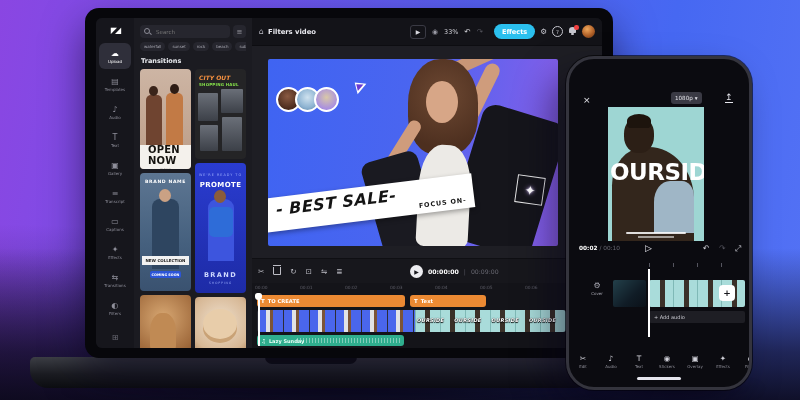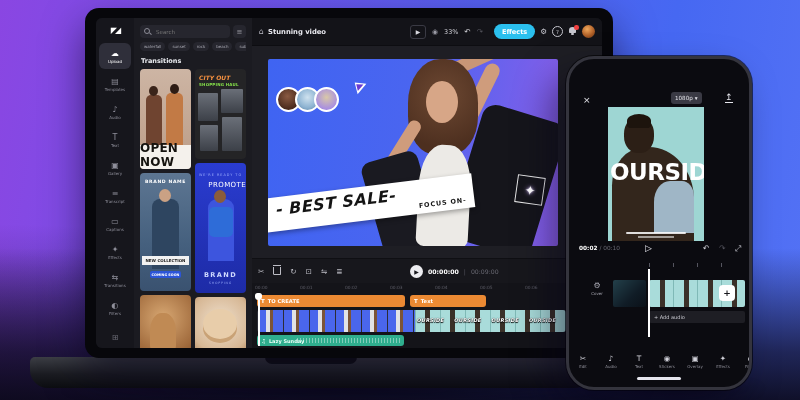--- a/index.html
+++ b/index.html
@@ -62,40 +62,40 @@
   .gcol{display:flex;flex-direction:column;gap:4px;width:51px;}
   .card{position:relative;width:51px;border-radius:4px;overflow:hidden;flex:0 0 auto;}
   
   .c-open{height:100px;background:linear-gradient(#cdb5a4,#bb9c86);}
   .c-open .fig1{position:absolute;left:6px;top:26px;width:16px;height:50px;background:#6f4430;border-radius:5px 5px 0 0;}
   .c-open .fig2{position:absolute;left:26px;top:24px;width:17px;height:52px;background:#c27a45;border-radius:5px 5px 0 0;}
   .c-open .fhead1{position:absolute;left:9px;top:17px;width:9px;height:10px;background:#3a241a;border-radius:50%;}
   .c-open .fhead2{position:absolute;left:30px;top:15px;width:9px;height:10px;background:#2e1c14;border-radius:50%;}
   .c-open .band{position:absolute;left:0;bottom:0;width:100%;height:24px;background:#f4f1ec;
       display:flex;flex-direction:column;align-items:center;justify-content:center;}
-  .c-open .band b{font-size:12px;color:#15130f;letter-spacing:.2px;}
+  .c-open .band b{font-size:10px;color:#15130f;letter-spacing:.2px;margin-left:8px;}
   .c-open .band i{font-style:normal;font-size:2.8px;color:#8a857c;margin-top:1px;}
   
   .c-city{height:90px;background:#242426;}
   .c-city .ph{position:absolute;background:linear-gradient(#6a6f78,#3c4048);border-radius:1px;}
   .c-city .t1{position:absolute;left:4px;top:5px;font-size:6px;font-weight:800;font-style:italic;color:#f59140;}
   .c-city .t2{position:absolute;left:4px;top:13px;font-size:4px;font-weight:700;color:#86e24a;letter-spacing:.2px;}
   
   .c-brand{height:118px;background:linear-gradient(#5d7692,#45607e 60%,#3a5270);}
   .c-brand .fig{position:absolute;left:12px;top:26px;width:27px;height:70px;background:#2e4560;border-radius:8px 8px 0 0;}
   .c-brand .head{position:absolute;left:19px;top:16px;width:12px;height:13px;background:#caa184;border-radius:50%;}
   .c-brand .t1{position:absolute;top:6px;width:100%;text-align:center;color:#fff;font-size:4.6px;
       font-weight:700;letter-spacing:.6px;}
   .c-brand .band{position:absolute;left:2px;bottom:26px;width:47px;height:9px;background:#f2f2f2;
       display:flex;align-items:center;justify-content:center;font-size:4px;font-weight:700;color:#202020;}
   .c-brand .chip3{position:absolute;left:10px;bottom:13px;width:31px;height:7px;background:#2c55d8;border-radius:2px;
       display:flex;align-items:center;justify-content:center;color:#fff;font-size:3.4px;font-weight:700;}
   
   .c-promote{height:130px;background:linear-gradient(#2a3cd0,#1d2ba6);}
-  .c-promote .t1{position:absolute;top:18px;width:100%;text-align:right;color:#fff;font-size:7px;font-weight:400;letter-spacing:.4px;}
+  .c-promote .t1{position:absolute;top:18px;width:100%;text-align:center;color:#fff;font-size:7px;font-weight:700;letter-spacing:.4px;}
   .c-promote .t0{position:absolute;top:10px;width:100%;text-align:center;color:#9fb0ff;font-size:3.4px;letter-spacing:1px;}
   .c-promote .fig{position:absolute;left:13px;top:36px;width:26px;height:62px;background:#3d55de;border-radius:9px 9px 0 0;}
   .c-promote .head{position:absolute;left:19px;top:27px;width:12px;height:13px;background:#8a5c3c;border-radius:50%;}
   .c-promote .body{position:absolute;left:14px;top:44px;width:24px;height:30px;background:#2e6cd8;border-radius:5px;}
   .c-promote .t2{position:absolute;bottom:14px;width:100%;text-align:center;color:#cfd9ff;font-size:6.6px;
       font-weight:700;letter-spacing:1.4px;}
   .c-promote .t2b{position:absolute;bottom:8px;width:100%;text-align:center;color:#8fa2f5;font-size:3.2px;letter-spacing:.8px;}
   
   .c-warm{height:66px;background:radial-gradient(circle at 45% 35%,#d8a873,#a06a3c 70%,#7c4c28);}
   .c-warm::after{content:"";position:absolute;left:10px;top:18px;width:26px;height:40px;
@@ -385,21 +385,21 @@
             </div>
             <div class="card c-cream"></div>
           </div>
         </div>
       </div>
 
       <div class="main">
         <div class="topbar">
           <div class="tb-left">
             <span class="tb-home">⌂</span>
-            <span class="tb-title">Stunning video</span>
+            <span class="tb-title">Filters video</span>
           </div>
           <div class="tb-center">
             <span class="tb-play">▶</span>
             <span class="tb-preview">◉</span>
             <span class="tb-zoom">33%</span>
             <span class="tb-undo">↶</span>
             <span class="tb-redo">↷</span>
           </div>
           <div class="tb-right">
             <span class="export-btn">Effects</span>

